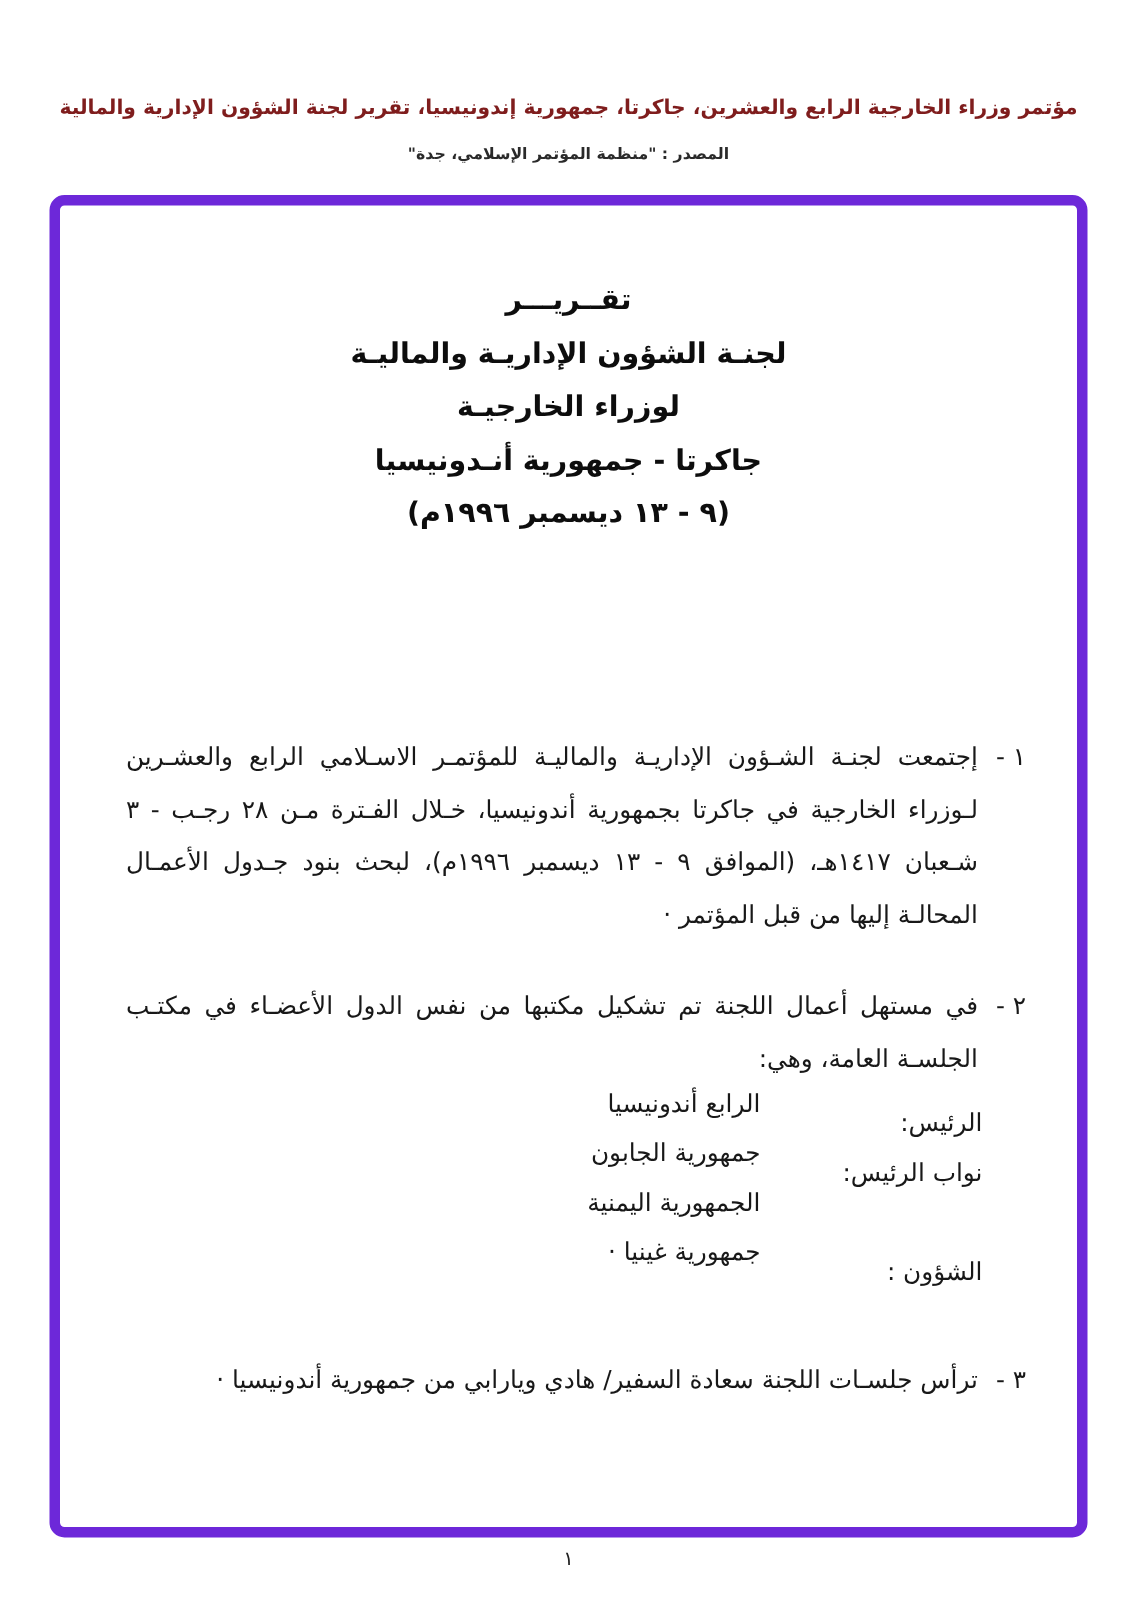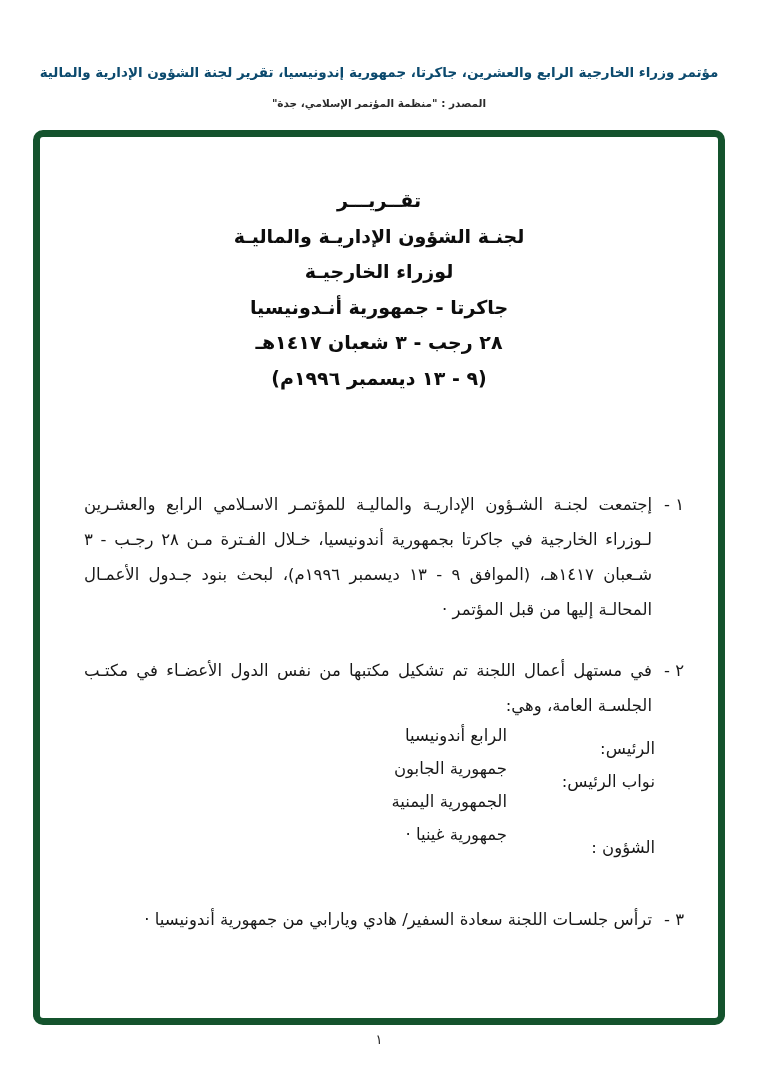--- a/index.html
+++ b/index.html
@@ -7,33 +7,33 @@
     width:758px;height:1078px;
     background:#ffffff;
     position:relative;
     font-family:"DejaVu Sans",sans-serif;
     color:#111;
     overflow:hidden;
   }
   .hdr1{
     position:absolute;top:64px;left:0;width:758px;
     text-align:center;direction:rtl;
-    font-size:13.5px;font-weight:bold;color:#0c4a6e;
+    font-size:13.5px;font-weight:bold;color:#7f1d1d;
     letter-spacing:0;
   }
   .hdr2{
     position:absolute;top:97px;left:0;width:758px;
     text-align:center;direction:rtl;
     font-size:10.5px;font-weight:bold;color:#2a2a2a;
   }
   .frame{
     position:absolute;left:33px;top:130px;
     width:692px;height:895px;
     box-sizing:border-box;
-    border:7px solid #14532d;
+    border:7px solid #6d28d9;
     border-radius:10px;
     background:transparent;
   }
   .title-block{
     position:absolute;top:46px;left:0;right:0;
     text-align:center;direction:rtl;
     font-weight:bold;font-size:19px;line-height:35.5px;
     color:#0d0d0d;
   }
   .numbered{
@@ -71,21 +71,20 @@
 <div class="hdr1">مؤتمر وزراء الخارجية الرابع والعشرين، جاكرتا، جمهورية إندونيسيا، تقرير لجنة الشؤون الإدارية والمالية</div>
 <div class="hdr2">المصدر :  "منظمة المؤتمر الإسلامي، جدة"</div>
 
 <div class="frame">
 
   <div class="title-block">
     <div>تقــريـــر</div>
     <div>لجنـة الشؤون الإداريـة والماليـة</div>
     <div>لوزراء الخارجيـة</div>
     <div>جاكرتا - جمهورية أنـدونيسيا</div>
-    <div>٢٨ رجب - ٣ شعبان ١٤١٧هـ</div>
     <div>(٩ - ١٣ ديسمبر ١٩٩٦م)</div>
   </div>
 
   <div class="numbered p1">
     <span class="num">١ -</span>
     <div class="ptext">إجتمعت لجنـة الشـؤون الإداريـة والماليـة للمؤتمـر الاسـلامي الرابع والعشـرين لـوزراء الخارجية في جاكرتا بجمهورية أندونيسيا، خـلال الفـترة مـن ٢٨ رجـب - ٣ شـعبان ١٤١٧هـ، (الموافق ٩ - ١٣ ديسمبر ١٩٩٦م)، لبحث بنود جـدول الأعمـال المحالـة إليها من قبل المؤتمر ·</div>
   </div>
 
   <div class="numbered p2">
     <span class="num">٢ -</span>

